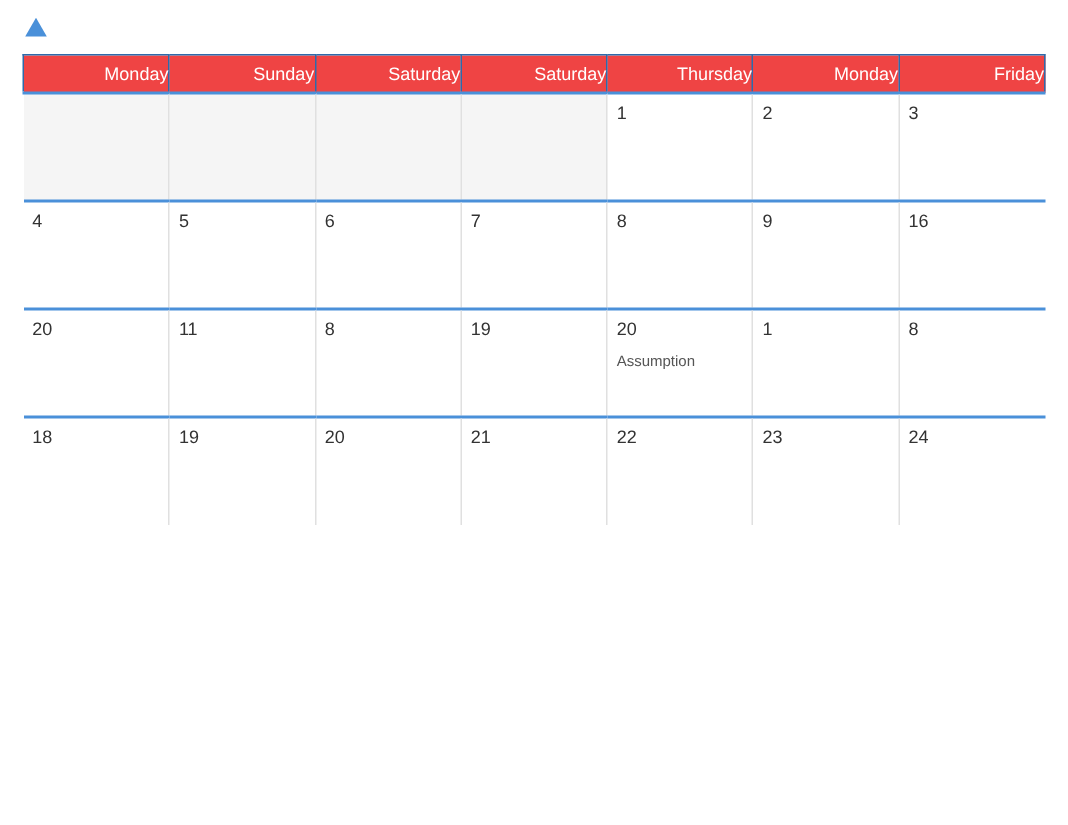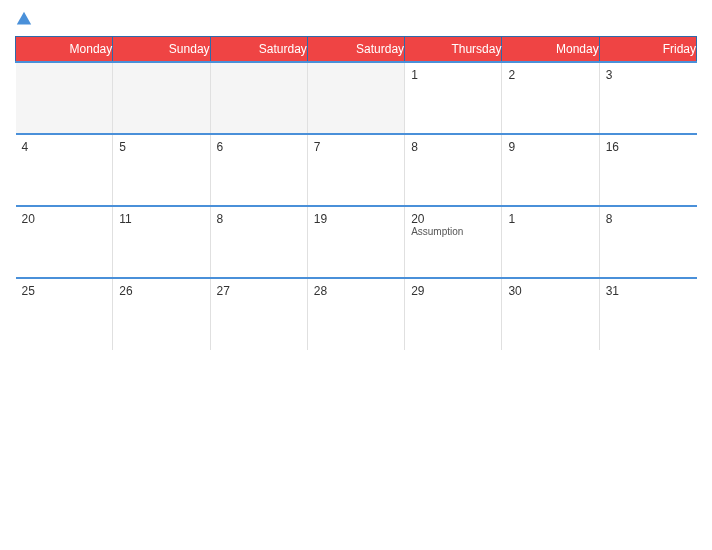--- a/index.html
+++ b/index.html
@@ -83,21 +83,21 @@
     }
     .day-number {
       font-size: 12px;
       color: #333;
       display: block;
     }
     .day-event {
       font-size: 10px;
       color: #555;
       display: block;
-      margin-top: 0;
+      margin-top: 10px;
     }
     .empty-cell {
       background: #f5f5f5;
       border-top: 2px solid #4a90d9;
     }
     .calendar tbody tr:nth-child(even) td {
       background: #fff;
     }
   </style>
 </head>
@@ -187,36 +187,36 @@
           </td>
           <td>
             <span class="day-number">1</span>
           </td>
           <td>
             <span class="day-number">8</span>
           </td>
         </tr>
         <tr>
           <td>
-            <span class="day-number">25</span>
-          </td>
-          <td>
-            <span class="day-number">26</span>
-          </td>
-          <td>
-            <span class="day-number">27</span>
-          </td>
-          <td>
-            <span class="day-number">28</span>
-          </td>
-          <td>
-            <span class="day-number">29</span>
-          </td>
-          <td>
-            <span class="day-number">30</span>
-          </td>
-          <td>
-            <span class="day-number">31</span>
+            <span class="day-number">18</span>
+          </td>
+          <td>
+            <span class="day-number">19</span>
+          </td>
+          <td>
+            <span class="day-number">20</span>
+          </td>
+          <td>
+            <span class="day-number">21</span>
+          </td>
+          <td>
+            <span class="day-number">22</span>
+          </td>
+          <td>
+            <span class="day-number">23</span>
+          </td>
+          <td>
+            <span class="day-number">24</span>
           </td>
         </tr>
       </tbody>
   </table>
 </div>
 
 </body></html>

